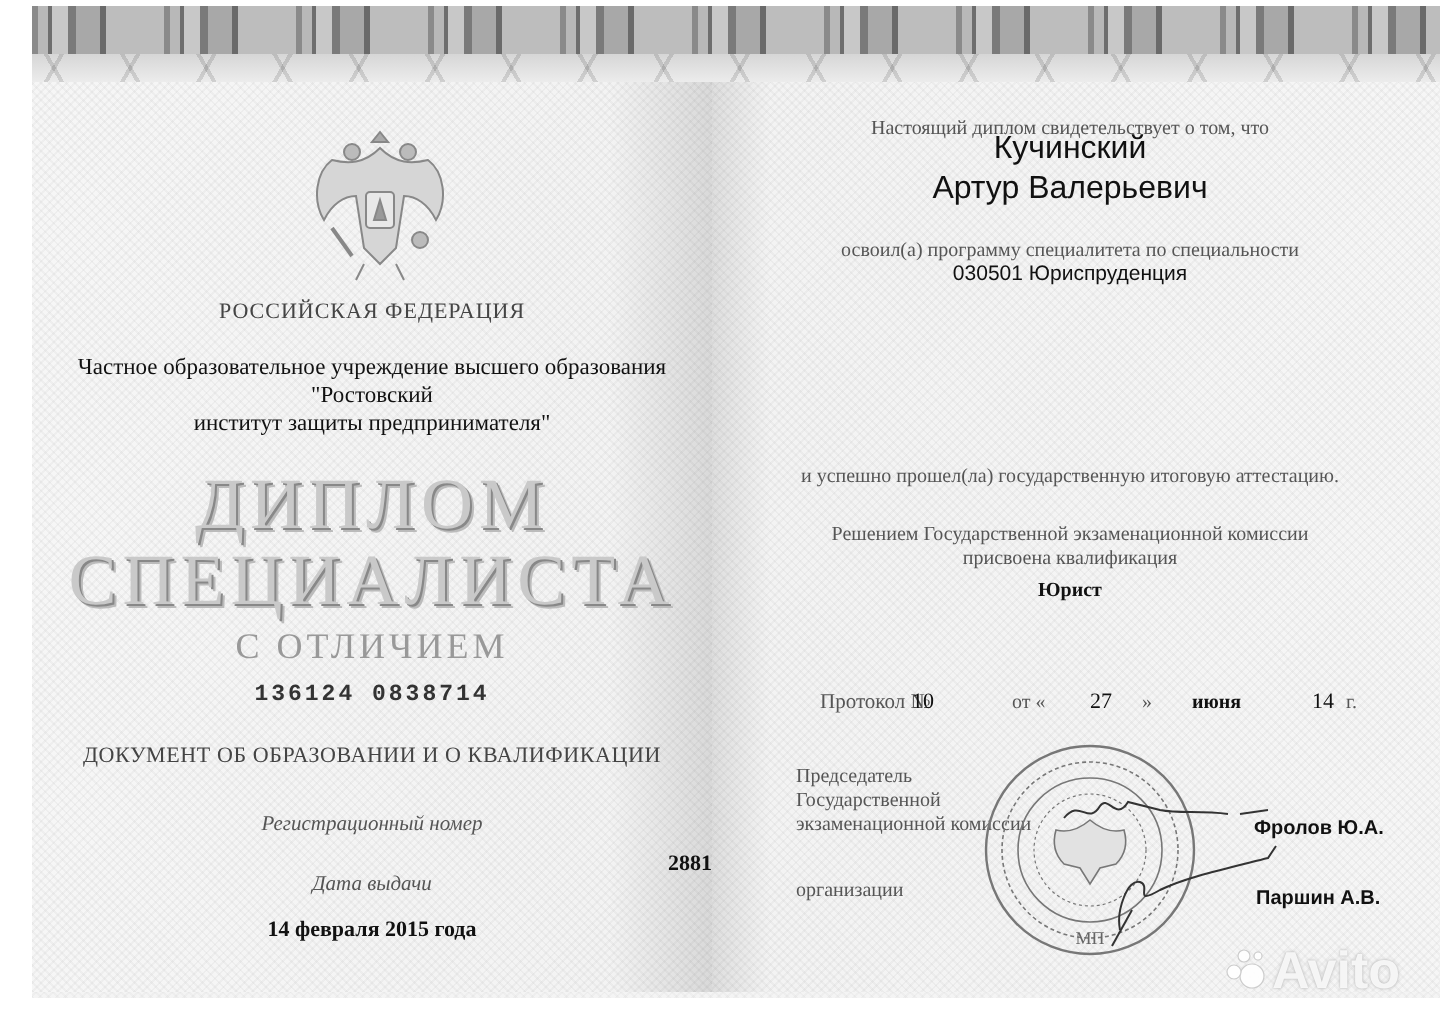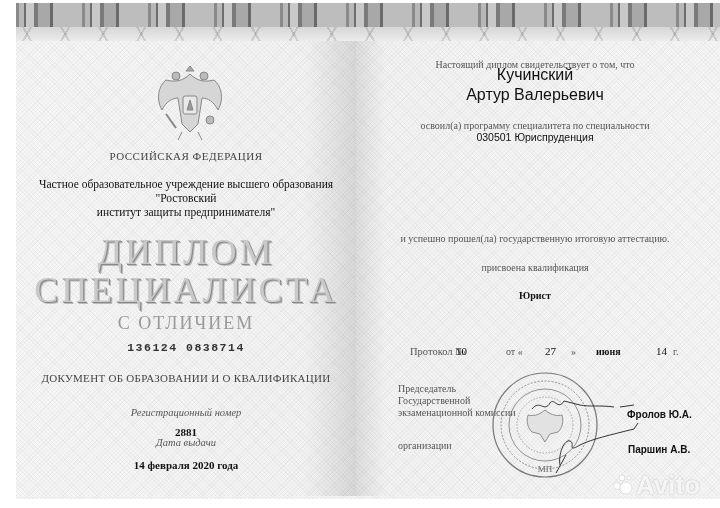--- a/index.html
+++ b/index.html
@@ -53,21 +53,21 @@
     }
     .title-2 {
       left: 16px; width: 340px; top: 269px; font-size: 36px; letter-spacing: 3px;
       color: #c9c9c9; font-family: "Liberation Serif", serif;
       text-shadow: 1px 1px 0 #888, 2px 2px 0 #bbb;
     }
     .honors { left: 16px; width: 340px; top: 313px; font-size: 18px; letter-spacing: 2px; color: #999; }
     .serial { left: 16px; width: 340px; top: 341px; font-size: 11.5px; letter-spacing: 1.5px; font-family: "Liberation Mono", monospace; font-weight: bold; color: #333; }
     .doc-type { left: 16px; width: 340px; top: 372px; font-size: 11px; letter-spacing: 0.3px; color: #444; }
     .reg-label { left: 16px; width: 340px; top: 407px; font-size: 10.5px; font-style: italic; color: #555; }
-    .reg-number { left: 16px; width: 340px; top: 426px; font-size: 11px; font-weight: bold; color: #111; }
+    .reg-number { left: 16px; width: 340px; top: 426px; font-size: 11px; font-weight: bold; color: #111; text-align: right; }
     .issue-label { left: 16px; width: 340px; top: 437px; font-size: 10.5px; font-style: italic; color: #555; }
     .issue-date { left: 16px; width: 340px; top: 459px; font-size: 11px; font-weight: bold; color: #111; }
 
     .r-intro { left: 380px; width: 310px; top: 59px; font-size: 10px; color: #555; }
     .r-surname { left: 380px; width: 310px; top: 66px; font-size: 16px; font-family: "Liberation Sans", sans-serif; color: #111; }
     .r-name { left: 380px; width: 310px; top: 86px; font-size: 16px; font-family: "Liberation Sans", sans-serif; color: #111; }
     .r-program { left: 380px; width: 310px; top: 120px; font-size: 10px; color: #555; }
     .r-spec { left: 380px; width: 310px; top: 131px; font-size: 10.5px; color: #111; font-family: "Liberation Sans", sans-serif; }
     .r-passed { left: 380px; width: 310px; top: 233px; font-size: 10px; color: #555; }
     .r-decision { left: 380px; width: 310px; top: 262px; font-size: 10px; line-height: 12px; color: #555; }
@@ -126,29 +126,30 @@
   <div>институт защиты предпринимателя"</div>
 </div>
 <div class="center title-1">ДИПЛОМ</div>
 <div class="center title-2">СПЕЦИАЛИСТА</div>
 <div class="center honors">С ОТЛИЧИЕМ</div>
 <div class="center serial">136124 0838714</div>
 <div class="center doc-type">ДОКУМЕНТ ОБ ОБРАЗОВАНИИ И О КВАЛИФИКАЦИИ</div>
 <div class="center reg-label">Регистрационный номер</div>
 <div class="center reg-number">2881</div>
 <div class="center issue-label">Дата выдачи</div>
-<div class="center issue-date">14 февраля 2020 года</div>
+<div class="center issue-date">14 февраля 2015 года</div>
 
 <div class="center r-intro">Настоящий диплом свидетельствует о том, что</div>
 <div class="center r-surname">Кучинский</div>
 <div class="center r-name">Артур Валерьевич</div>
 <div class="center r-program">освоил(а) программу специалитета по специальности</div>
 <div class="center r-spec">030501 Юриспруденция</div>
 <div class="center r-passed">и успешно прошел(ла) государственную итоговую аттестацию.</div>
 <div class="center r-decision">
+  <div>Решением Государственной экзаменационной комиссии</div>
   <div>присвоена квалификация</div>
 </div>
 <div class="center r-qual">Юрист</div>
 
 <div class="abs protocol-label">Протокол №</div>
 <div class="abs protocol-num">10</div>
 <div class="abs date-ot">от «</div>
 <div class="abs date-day">27</div>
 <div class="abs date-q">»</div>
 <div class="abs date-month">июня</div>

